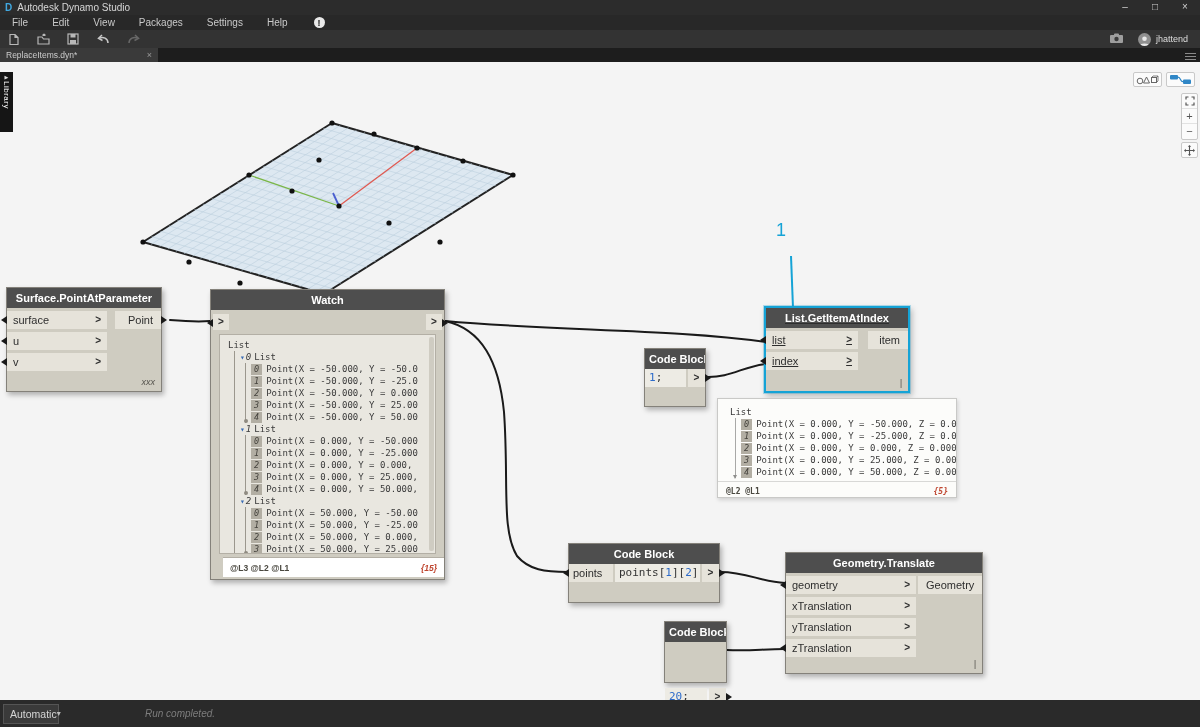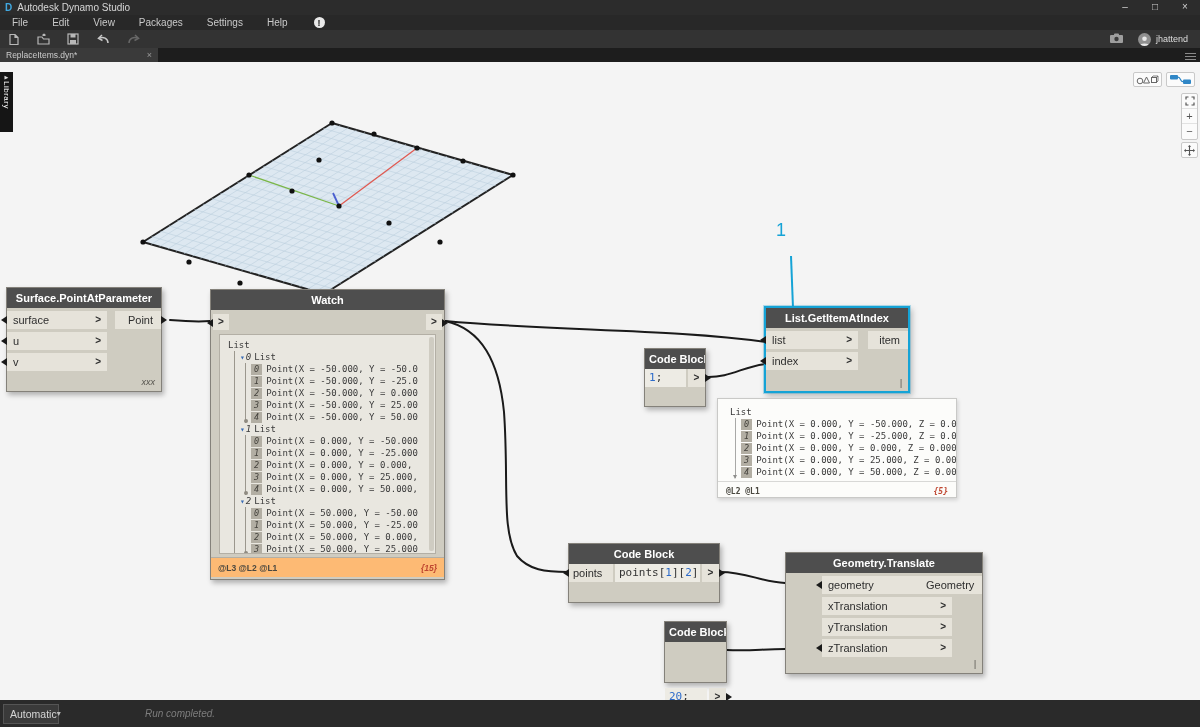--- a/index.html
+++ b/index.html
@@ -45,21 +45,21 @@
   
   .view-toggles { position:absolute; left:1133px; top:10px; display:flex; gap:4px; }
   .toggle-btn { width:29px; height:15px; background:#fbfbfb; border:1px solid #c9c9c9; border-radius:2px; display:flex; align-items:center; justify-content:center; }
   .zoomnav { position:absolute; left:1181px; top:31px; width:17px; background:#fbfbfb; border:1px solid #c9c9c9; border-radius:2px; }
   .zoomnav .cell { height:15px; display:flex; align-items:center; justify-content:center; color:#555; font-size:11px; line-height:11px; border-bottom:1px solid #e2e2e2; }
   .zoomnav .cell:last-child { border-bottom:none; }
   .pan-btn { position:absolute; left:1181px; top:80px; width:17px; height:16px; background:#fbfbfb; border:1px solid #c9c9c9; border-radius:2px; display:flex; align-items:center; justify-content:center; }
 
   
   .node { position:absolute; background:#cfccc1; border:1px solid #84817a; box-shadow:2px 3px 5px rgba(0,0,0,.28); font-size:11px; color:#2e2e2e; }
-  .node.selected { border:2px solid #15a3d6; box-shadow:0 0 0 1px rgba(21,163,214,.3), 2px 3px 6px rgba(0,0,0,.25); }
+  .node.selected { border:2px solid #15a3d6; box-shadow:0 0 0 1px rgba(21,163,214,.3), 2px 3px 6px rgba(0,0,0,.25);text-decoration:underline; }
   .node-header { background:#4e4e4e; color:#ffffff; font-weight:bold; font-size:11px; text-align:center; height:20px; line-height:20px; padding:0 4px; white-space:nowrap; overflow:hidden; }
   .node-body { position:relative; padding-top:3px; }
   .in-col { display:flex; flex-direction:column; gap:3px; }
   .port { background:#e6e3da; height:18px; line-height:16px; }
   .port.in { display:flex; justify-content:space-between; align-items:center; padding:1px 6px; position:relative; }
   .chev { font-weight:bold; font-size:10px; color:#2e2e2e; }
   .port.outp { position:absolute; right:0; padding:1px 8px; text-align:right; }
   .has-wire::before { content:""; position:absolute; left:-6px; top:5px; border-top:4px solid transparent; border-bottom:4px solid transparent; border-right:6px solid #1a1a1a; }
   .has-wire-out::after { content:""; position:absolute; right:-6px; top:5px; border-top:4px solid transparent; border-bottom:4px solid transparent; border-left:6px solid #1a1a1a; }
   .lacing { position:absolute; bottom:2px; right:6px; font-size:9px; color:#55534d; font-style:italic; }
@@ -78,21 +78,21 @@
   .watch-list { margin:4px 8px 0 8px; background:#e9e7e0; border:1px solid #b3afa5; height:220px; overflow:hidden; position:relative;
                 font-family:"DejaVu Sans Mono", monospace; font-size:9px; color:#3a3a3a; padding:4px 0 0 8px; }
   .w-row { height:12px; line-height:12px; white-space:nowrap; }
   .w-groups { border-left:1px solid #9b978d; margin-left:6px; padding-left:5px; position:relative; }
   .w-children { border-left:1px solid #9b978d; margin-left:5px; padding-left:5px; position:relative; }
   .w-children::after { content:""; position:absolute; left:-2.5px; bottom:0; width:4px; height:4px; border-radius:50%; background:#8f8b81; }
   .badge { display:inline-block; background:#b2aea3; color:#45433d; font-style:italic; padding:0 3px; margin-right:4px; font-size:8.5px; line-height:11px; }
   .tri { color:#3a6cb4; margin-right:1px; font-size:8px; }
   .gidx { font-style:italic; margin-right:3px; }
   .w-scroll { position:absolute; right:1px; top:2px; bottom:2px; width:5px; background:#cfccc2; border-radius:2px; }
-  .node-footer { position:absolute; left:0; right:0; bottom:0; height:20px; background:#fdba74; border-top:1px solid #b3afa5;
+  .node-footer { position:absolute; left:12px; right:0; bottom:0; height:20px; background:#ffffff; border-top:1px solid #b3afa5;
                  display:flex; justify-content:space-between; align-items:center; padding:0 7px; font-size:8.5px; }
   .levels { font-weight:bold; color:#4a4840; }
   .count { font-style:italic; font-weight:bold; color:#bf4630; }
 
   
   .bubble { position:absolute; background:#fcfcfa; border:1px solid #c9c9c7; box-shadow:1px 2px 4px rgba(0,0,0,.15);
             font-family:"DejaVu Sans Mono", monospace; font-size:9px; color:#3a3a3a; }
   .bubble-list { padding:7px 4px 3px 12px; }
   .b-children { border-left:1px solid #a8a8a6; margin-left:5px; padding-left:5px; position:relative; }
   .b-children::after { content:""; position:absolute; left:-3px; bottom:-1px; border-left:2.5px solid transparent; border-right:2.5px solid transparent; border-top:4px solid #8f8f8d; }
@@ -446,21 +446,21 @@
     <div class="node-body" style="padding-top:16px;margin-top:30px;">
       <div class="code-row">
         <div class="codebox"><span class="num">20</span>;</div>
         <div class="outmini has-wire-out">&gt;</div>
       </div>
     </div>
   </div>
 
   <div class="node" style="left:785px; top:490px; width:198px; height:122px;">
     <div class="node-header">Geometry.Translate</div>
-    <div class="node-body" style="height:98px;margin-left:36px;">
+    <div class="node-body" style="height:98px;">
       <div class="in-col" style="width:130px;">
         <div class="port in has-wire">
             <span>geometry</span>
             <span class="chev">&gt;</span>
           </div>
         <div class="port in">
             <span>xTranslation</span>
             <span class="chev">&gt;</span>
           </div>
         <div class="port in">

